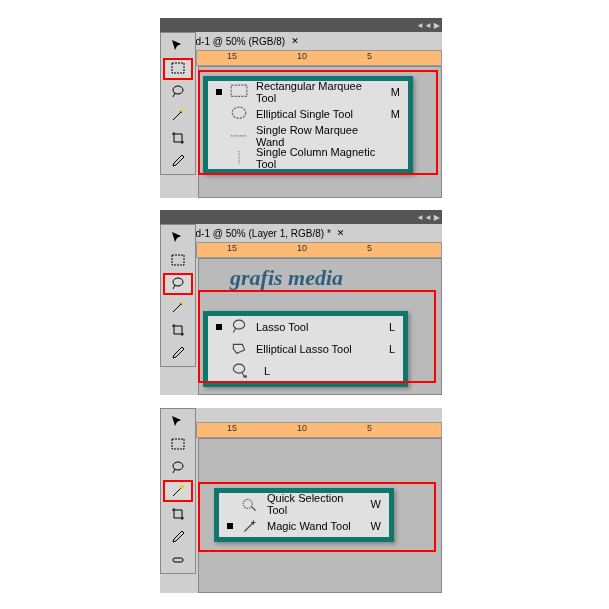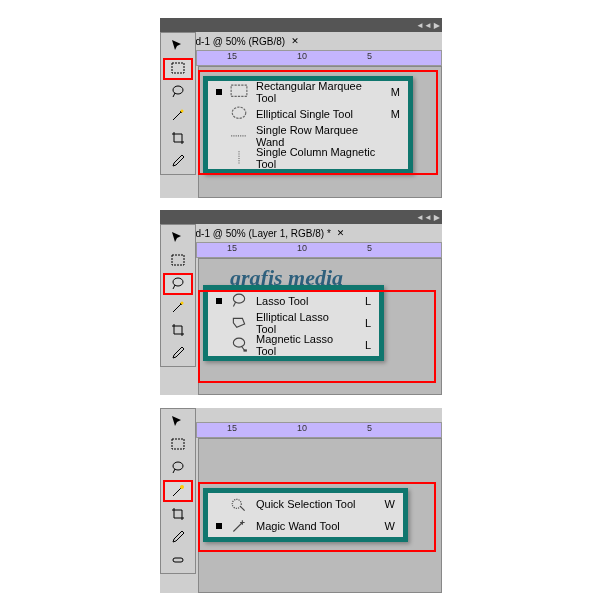--- a/index.html
+++ b/index.html
@@ -5,21 +5,21 @@
 *{box-sizing:border-box;margin:0;padding:0}
 body{width:609px;height:609px;background:#fff;font-family:Tahoma,Arial,sans-serif;font-size:11px;color:#000;position:relative}
 .panel{position:absolute;background:#cfcfcf}
 .p1{left:160px;top:18px;width:282px;height:180px}
 .p2{left:160px;top:210px;width:282px;height:185px}
 .p3{left:160px;top:408px;width:282px;height:185px}
 .topbar{height:14px;background:#555;display:flex;justify-content:flex-end;align-items:center;gap:2px;padding-right:2px}
 .topbar span{color:#ccc;font-size:8px}
 .tabrow{height:18px;background:#cfcfcf;display:flex;align-items:center;padding-left:30px;font-size:10px}
 .tabclose{margin-left:6px;font-size:9px}
-.ruler{height:16px;background:#c4b5fd;border:1px solid #999;position:relative;overflow:hidden}
+.ruler{height:16px;background:#fdba74;border:1px solid #999;position:relative;overflow:hidden}
 .ruler .tick{position:absolute;top:0;font-size:9px;color:#333}
 .canvas{position:absolute;left:38px;right:0;top:48px;bottom:0;background:#bababa;border:1px solid #888}
 .toolbar{position:absolute;left:0;top:14px;width:36px;background:#cfcfcf;border:1px solid #888;display:flex;flex-direction:column;padding:2px;gap:1px}
 .tool{width:30px;height:22px;background:#cfcfcf;border:1px solid transparent;display:flex;align-items:center;justify-content:center;position:relative}
 .tool.sel{border:2px solid red;background:#d8d8d8}
 .tool svg{width:16px;height:16px}
 .flyout{position:absolute;background:#e0e0e0;border:5px solid #0f766e;box-shadow:2px 2px 4px rgba(0,0,0,0.3)}
 .flyrow{display:flex;align-items:center;height:22px;padding:0 8px;gap:8px}
 .flyrow .dot{width:6px;height:6px;background:#000}
 .flyrow .dotsp{width:6px;height:6px}
@@ -169,21 +169,21 @@
         <svg viewBox="0 0 16 16">
           <path d="M4 2v10h10M2 4h10v10" stroke="#000" fill="none"></path>
         </svg>
       </div>
     <div class="tool">
         <svg viewBox="0 0 16 16">
           <path d="M12 2l2 2-8 8-3 1 1-3z" fill="none" stroke="#000"></path>
         </svg>
       </div>
   </div>
-  <div class="flyout" style="left:43px;top:75px;width:181px">
+  <div class="flyout" style="left:43px;top:101px;width:205px">
     <div class="flyrow">
         <div class="dot"></div>
         <div class="ico">
           <svg viewBox="0 0 16 14">
             <ellipse cx="8" cy="5" rx="5" ry="4" fill="none" stroke="#444"></ellipse>
             <path d="M5 8l-2 4" stroke="#444"></path>
           </svg>
         </div>
         <span class="lbl">Lasso Tool</span>
         <span class="key">L</span>
@@ -200,21 +200,20 @@
       </div>
     <div class="flyrow">
         <div class="dotsp"></div>
         <div class="ico">
           <svg viewBox="0 0 16 14">
             <ellipse cx="8" cy="5" rx="5" ry="4" fill="none" stroke="#444"></ellipse>
             <path d="M10 8l3 4" stroke="#444"></path>
             <rect x="12" y="11" width="3" height="2" fill="#444"></rect>
           </svg>
         </div>
-        <span class="lbl">Magnetic Lasso Tool</span>
         <span class="key">L</span>
       </div>
   </div>
   <div class="redbox" style="left:38px;top:80px;width:238px;height:93px"></div>
 </div>
 
 <div class="panel p3">
   <div style="height:14px"></div>
   <div class="ruler" style="margin-left:36px">
     <span class="tick" style="left:30px">15</span>
@@ -254,21 +253,21 @@
         <svg viewBox="0 0 16 16">
           <path d="M12 2l2 2-8 8-3 1 1-3z" fill="none" stroke="#000"></path>
         </svg>
       </div>
     <div class="tool">
         <svg viewBox="0 0 16 16">
           <rect x="3" y="6" width="10" height="4" rx="2" fill="none" stroke="#000"></rect>
         </svg>
       </div>
   </div>
-  <div class="flyout" style="left:43px;top:80px;width:205px">
+  <div class="flyout" style="left:54px;top:80px;width:180px">
     <div class="flyrow">
         <div class="dotsp"></div>
         <div class="ico">
           <svg viewBox="0 0 16 14">
             <circle cx="6" cy="7" r="4" fill="none" stroke="#444" stroke-dasharray="1 1"></circle>
             <path d="M9 9l4 4" stroke="#444"></path>
           </svg>
         </div>
         <span class="lbl">Quick Selection Tool</span>
         <span class="key">W</span>

